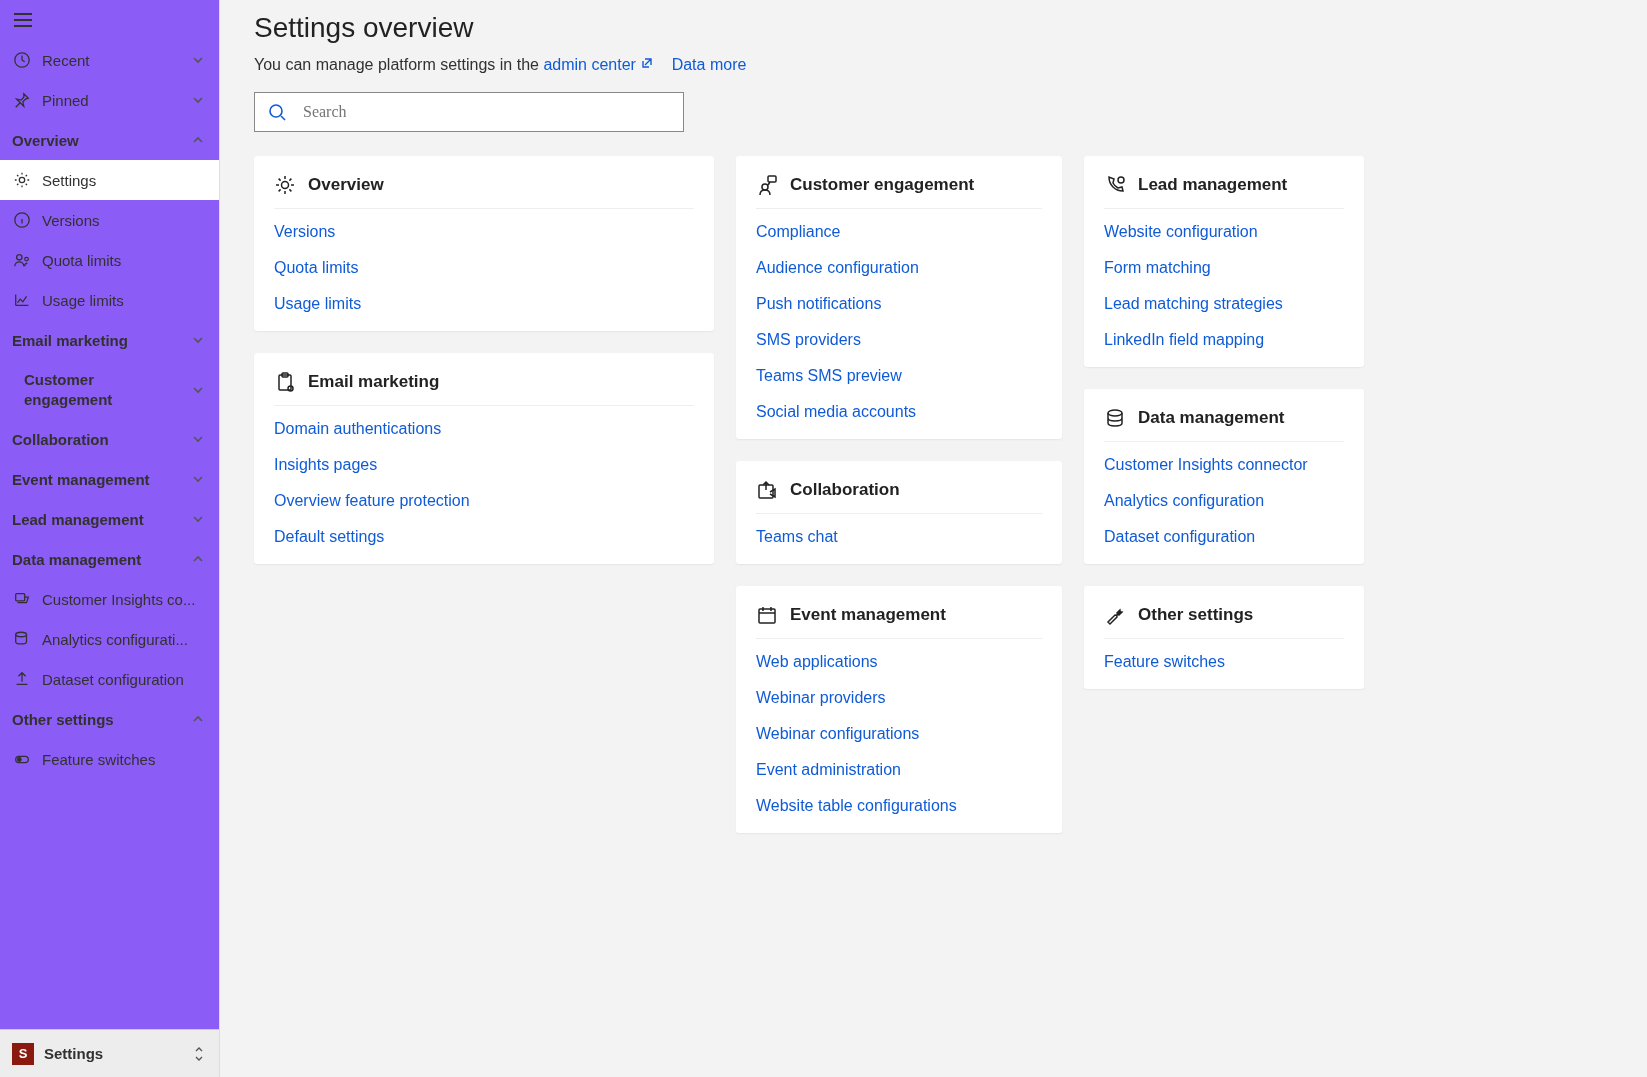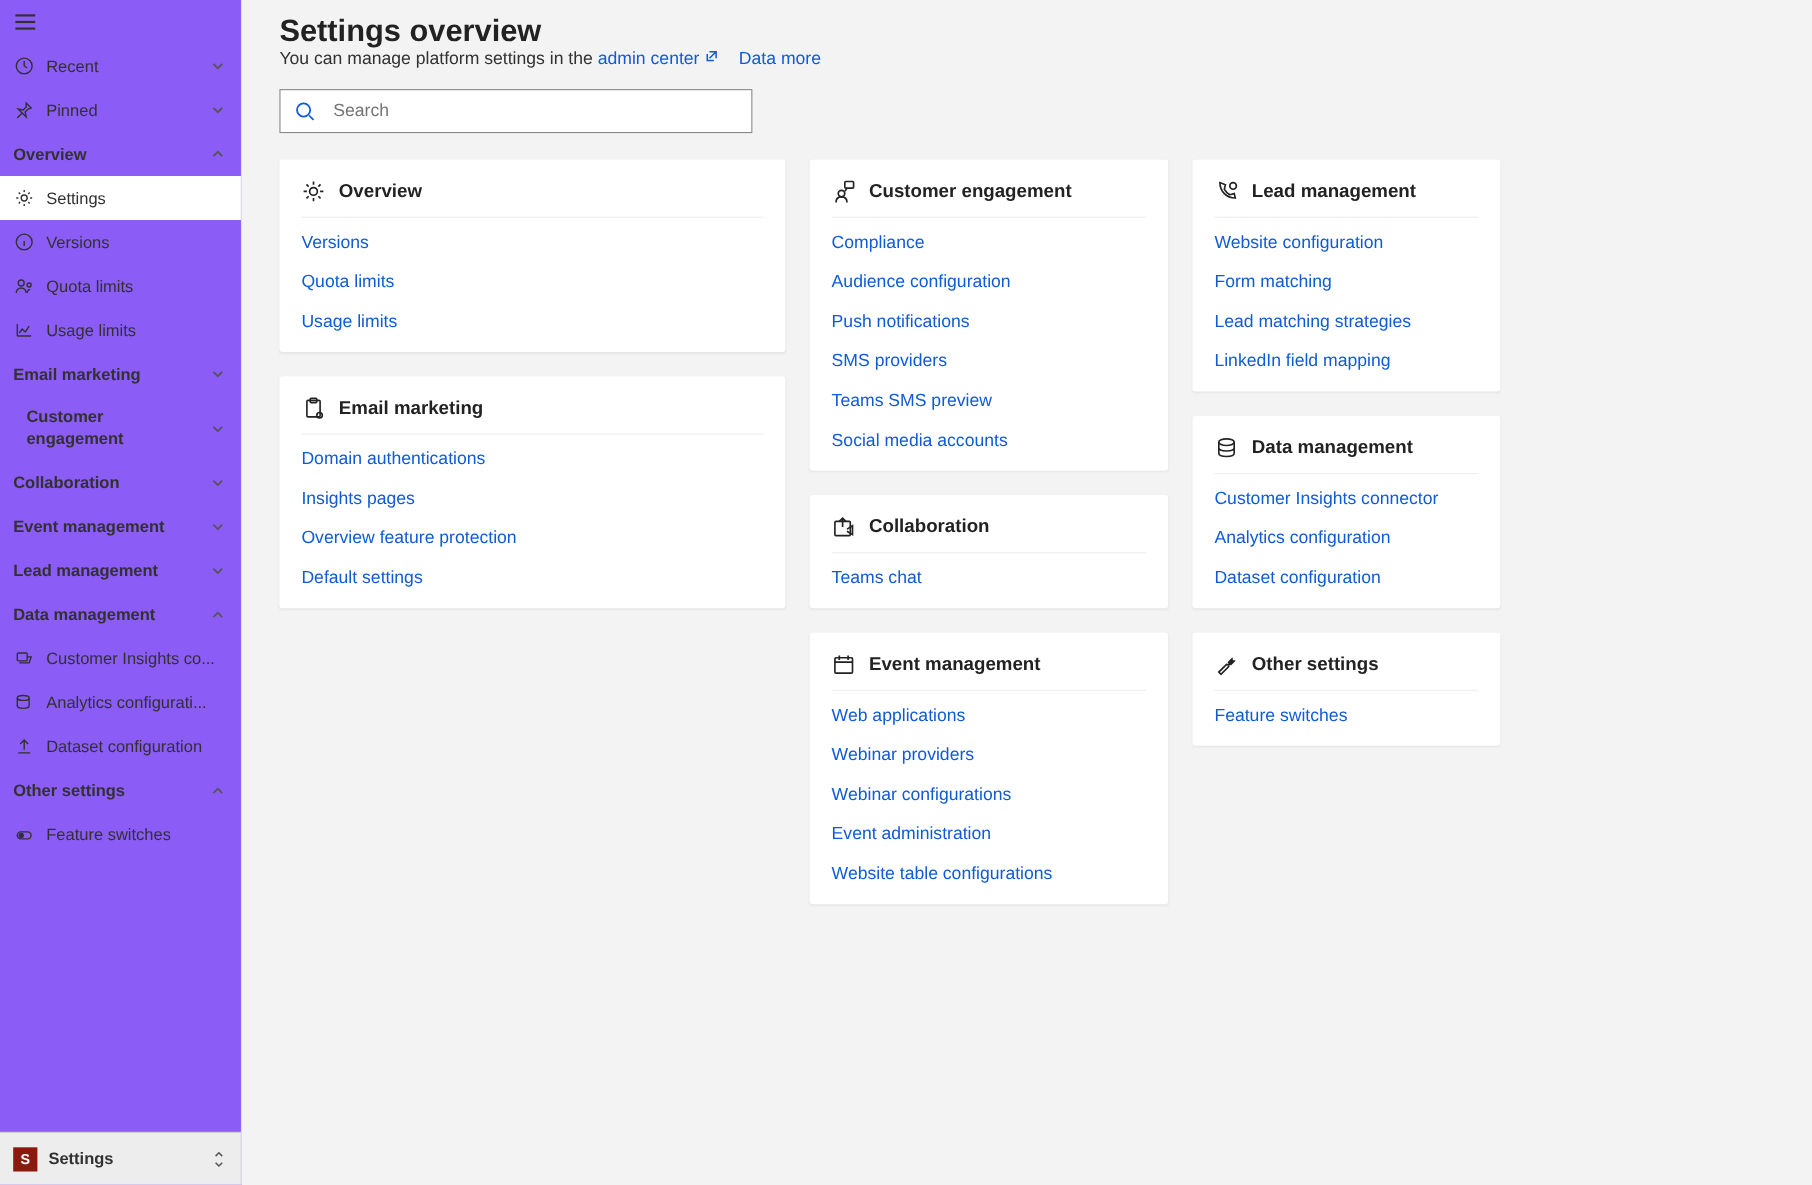--- a/index.html
+++ b/index.html
@@ -73,36 +73,37 @@
   }
   .area-label { font-weight:600; font-size:15px; flex:1;}
   .area-chevs { width:14px; }
   
   .main {
     flex:1;
     padding: 12px 34px 24px 34px;
     overflow:auto;
     background:#f3f3f3;
   }
-  .page-title { font-size:28px; font-weight:700; color:#222;}
+  .page-title { font-size:28px; font-weight:400; margin-bottom:12px; color:#222;}
   .subtitle { font-size:16px; color:#323130; margin-bottom:18px;}
   .subtitle a { color:#0f5bd7; text-decoration:none; }
   .ext-icon { display:inline-block; vertical-align:baseline; margin-left:4px;}
   .search-box {
     width:430px; height:40px;
     border:1px solid #8a8886;
     background:#fff;
     display:flex; align-items:center;
     padding:0 12px;
     margin-bottom:24px;
   }
   .search-box .s-icon { width:20px;height:20px; display:flex;align-items:center;justify-content:center; margin-right:16px;}
   .search-box input {
     border:none; outline:none; flex:1; font-size:16px; color:#737373;
     background:transparent;
+    font-family:Liberation Serif, serif;
   }
   .columns {
     display:flex; gap:22px; align-items:flex-start;
   }
   .col { width:460px; display:flex; flex-direction:column; gap:22px; }
   .col:last-child { width:300px; }
   .card {
     background:#fff;
     border-radius:3px;
     box-shadow: 0 1px 2px rgba(0,0,0,0.06);

